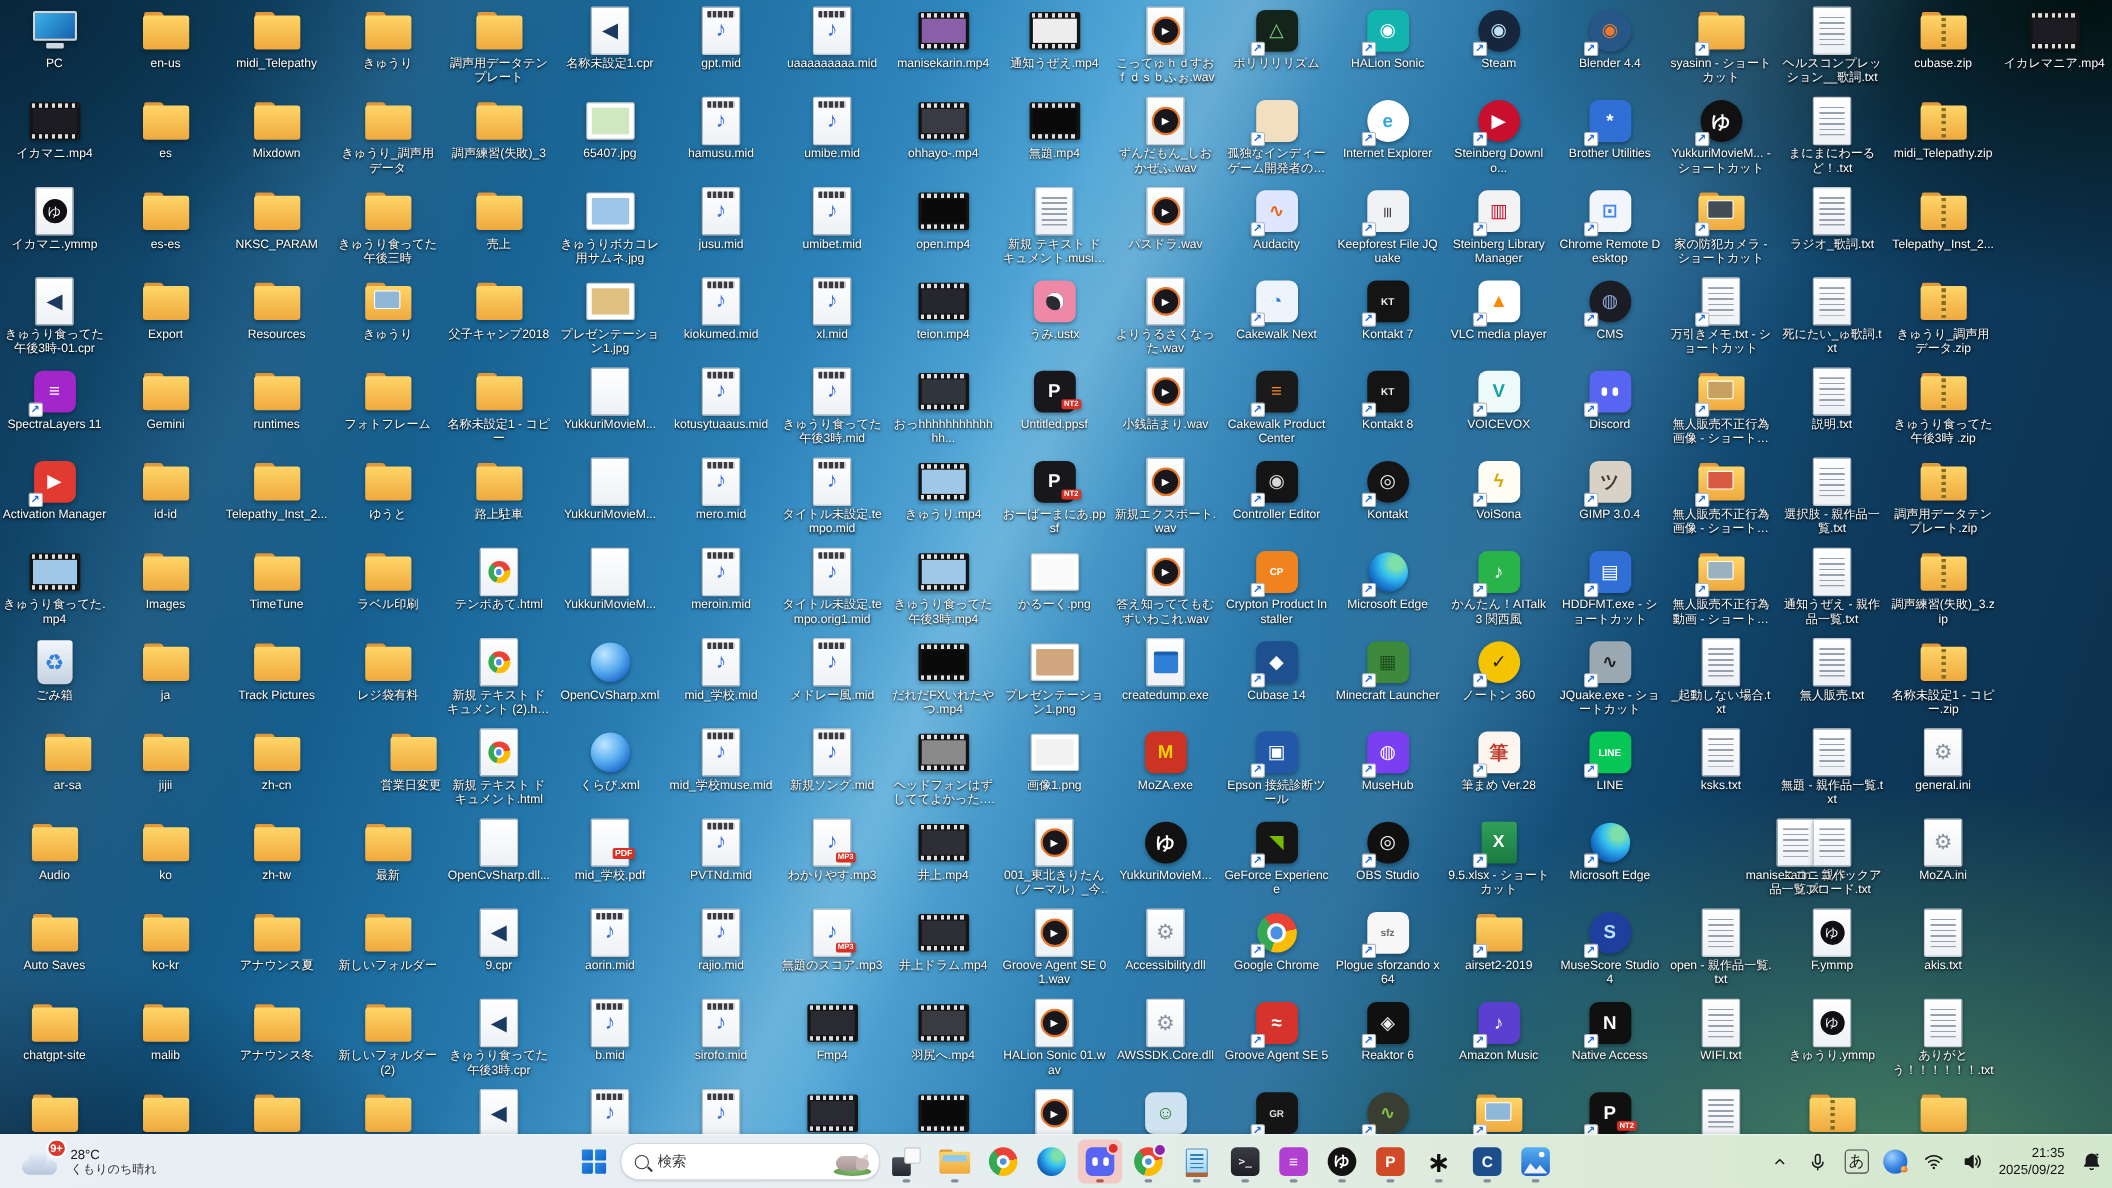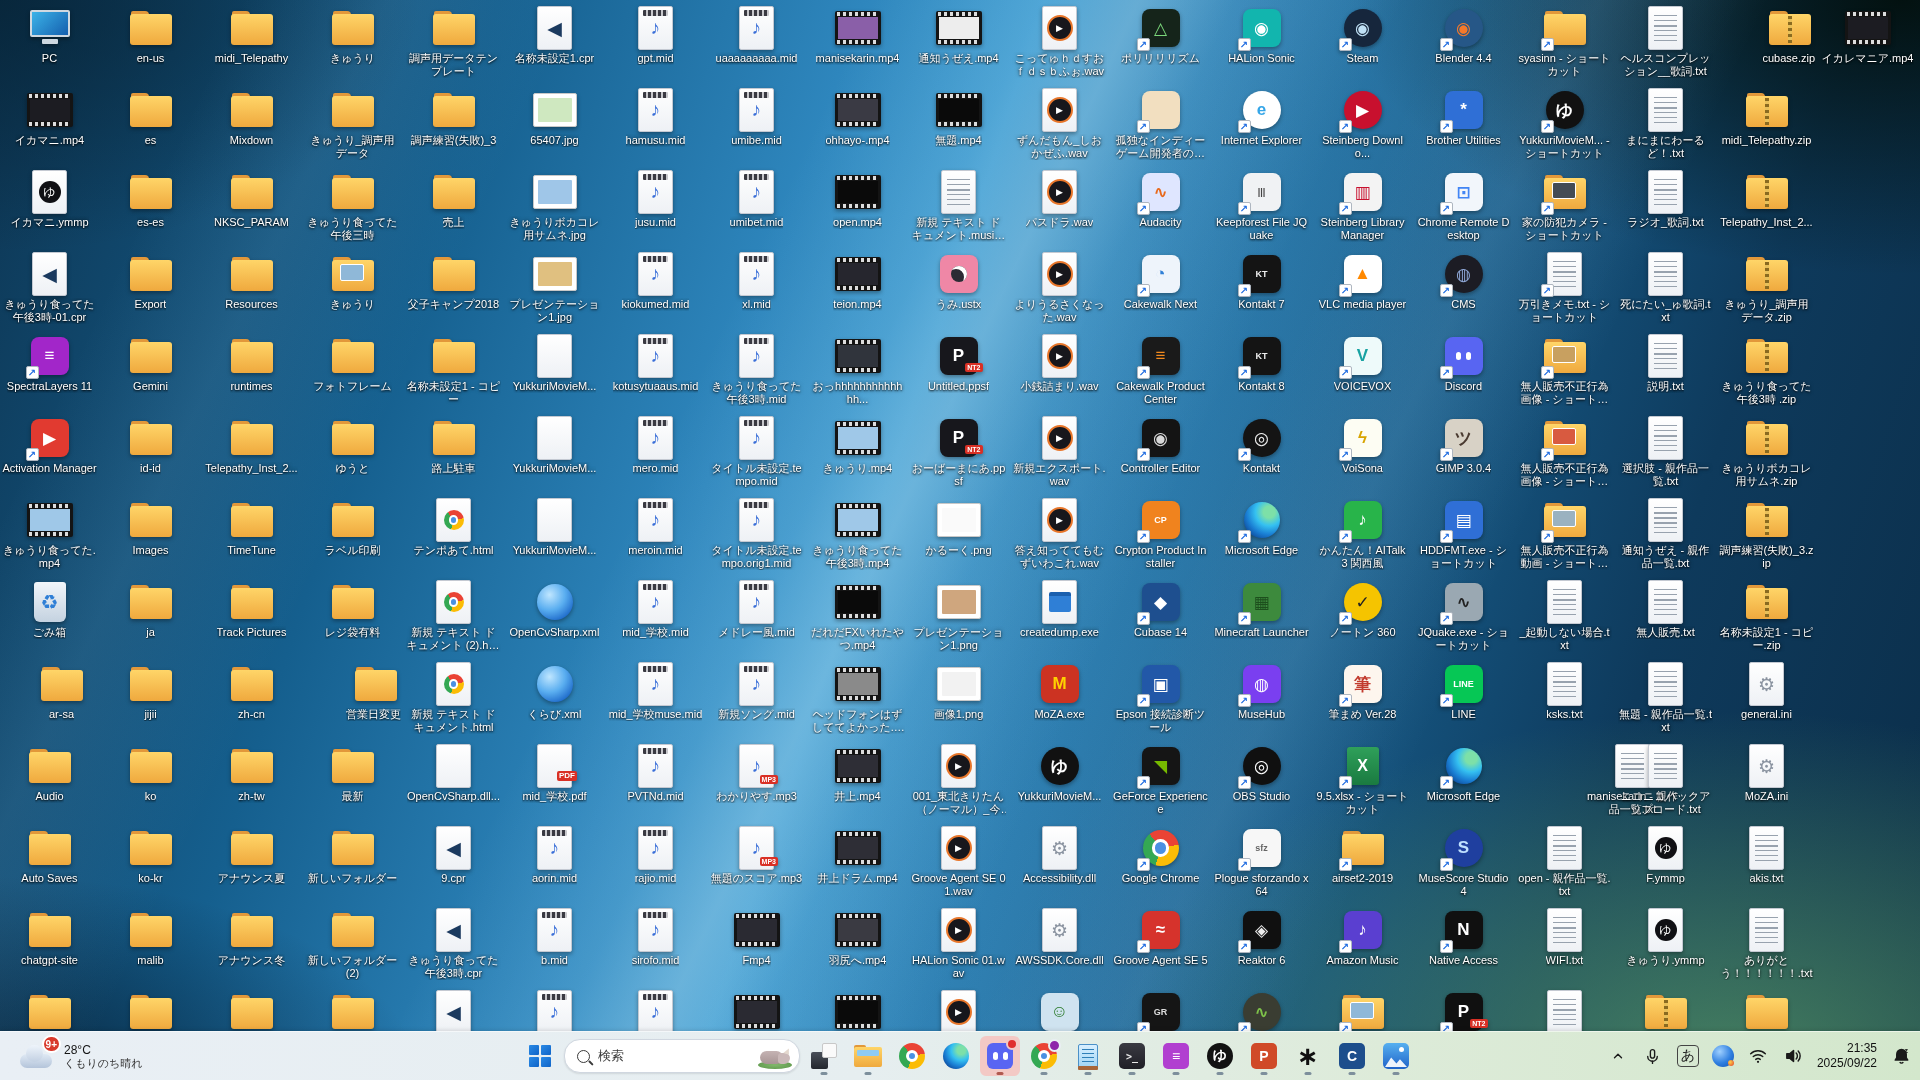--- a/index.html
+++ b/index.html
@@ -1988,21 +1988,21 @@
       <div class="di" style="left: 1617px; top: 990px;">
         <div class="ic">
           <div class="fold">
             <i class="ftab"></i>
             <i class="fbody"></i>
             <i class="zipline"></i>
           </div>
         </div>
         <div class="lb"></div>
       </div>
-      <div class="di" style="left: 1718px; top: 6px; align-items: flex-end;">
+      <div class="di" style="left: 1718px; top: 6px;">
         <div class="ic">
           <div class="fold">
             <i class="ftab"></i>
             <i class="fbody"></i>
             <i class="zipline"></i>
           </div>
         </div>
         <div class="lb">cubase.zip</div>
       </div>
       <div class="di" style="left: 1718px; top: 88px;">
@@ -2046,21 +2046,21 @@
         <div class="lb">きゅうり食ってた午後3時 .zip</div>
       </div>
       <div class="di" style="left: 1718px; top: 416px;">
         <div class="ic">
           <div class="fold">
             <i class="ftab"></i>
             <i class="fbody"></i>
             <i class="zipline"></i>
           </div>
         </div>
-        <div class="lb">きゅうりボカコレ用サムネ.zip</div>
+        <div class="lb">調声用データテンプレート.zip</div>
       </div>
       <div class="di" style="left: 1718px; top: 498px;">
         <div class="ic">
           <div class="fold">
             <i class="ftab"></i>
             <i class="fbody"></i>
             <i class="zipline"></i>
           </div>
         </div>
         <div class="lb">調声練習(失敗)_3.zip</div>

